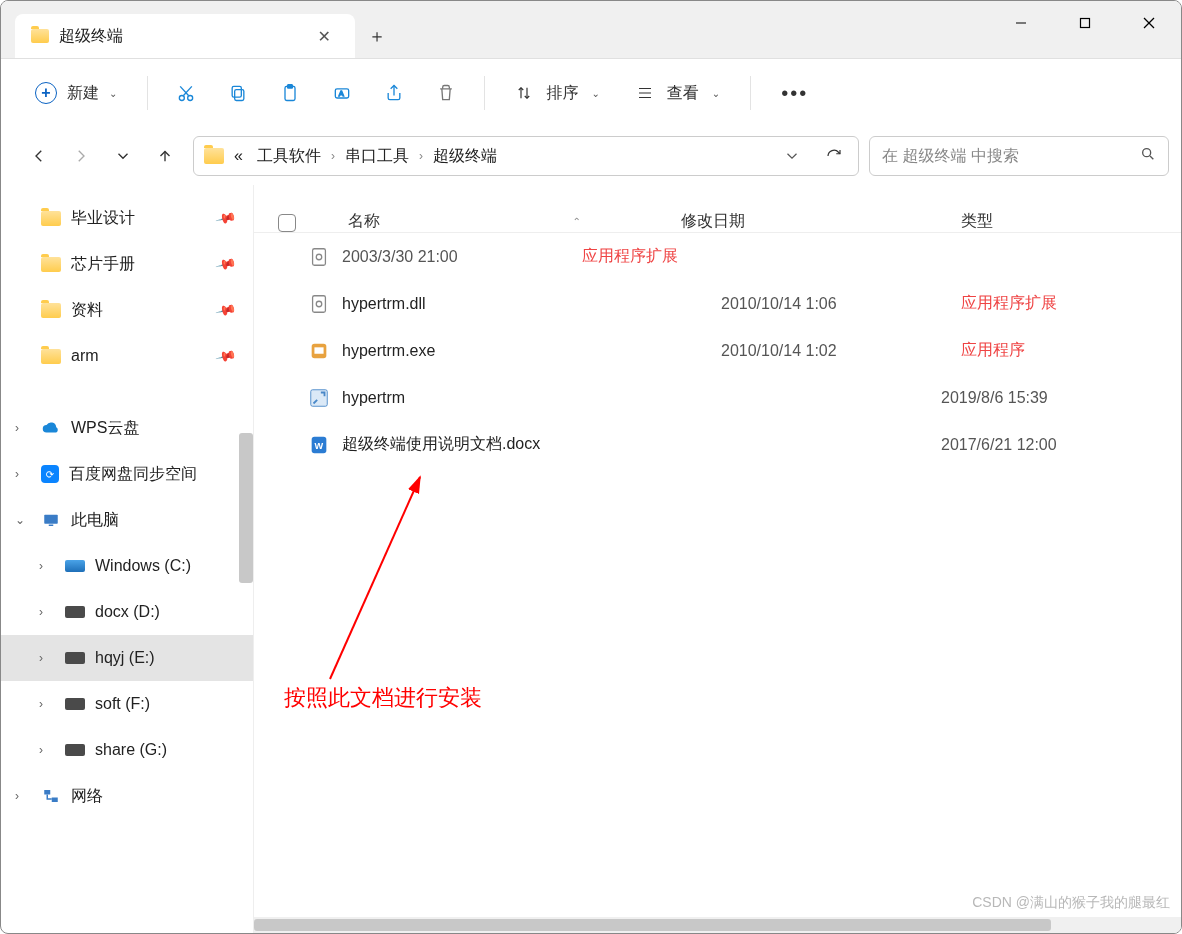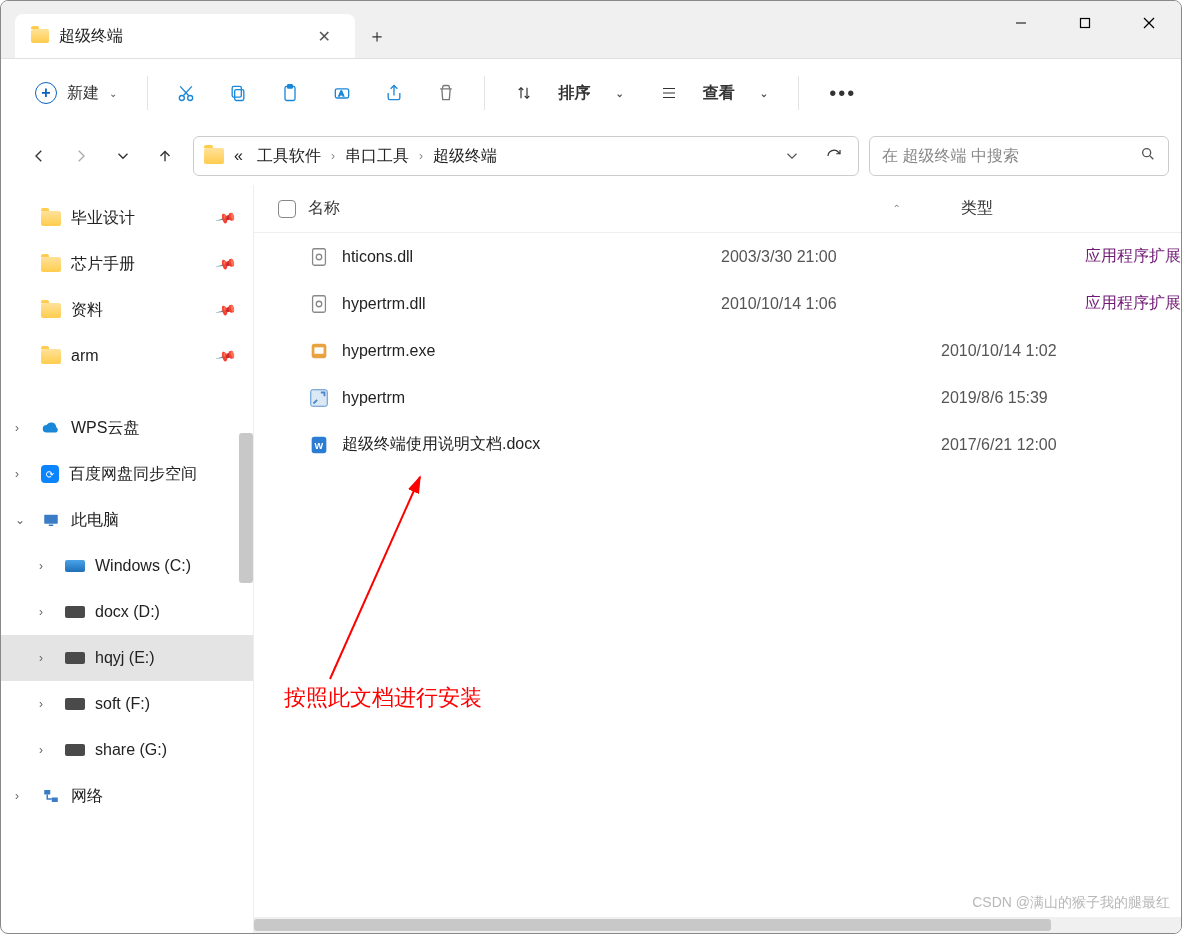--- a/index.html
+++ b/index.html
@@ -23,21 +23,21 @@
 
 .toolbar { height: 68px; display: flex; align-items: center; padding: 0 20px; gap: 8px; background: #fff; }
 .tb-btn { height: 40px; display: flex; align-items: center; justify-content: center; padding: 0 10px; border-radius: 6px; cursor: pointer; gap: 8px; color: #333; }
 .new-btn { gap: 10px; padding: 0 14px; }
 .new-btn .plus-circ { width: 22px; height: 22px; border: 1.5px solid #0b63c3; border-radius: 50%; display: flex; align-items:center; justify-content:center; color:#0b63c3; font-weight: bold; font-size: 16px; line-height:1;}
 .new-btn span.lbl { font-size: 16px; }
 .chev { font-size: 10px; color: #555; }
 .tb-sep { width: 1px; height: 34px; background: #e3e3e3; margin: 0 8px; }
 .icon-btn { width: 44px; }
 .icon-btn svg, .icon-btn .ic { width: 20px; height: 20px; }
-.sort-btn, .view-btn { gap: 25px; padding: 0 14px; font-size: 16px; font-weight: bold; }
+.sort-btn, .view-btn { gap: 13px; padding: 0 14px; font-size: 16px; }
 .ellipsis { font-size: 20px; letter-spacing: 2px; padding: 0 14px; }
 
 
 .navbar { height: 58px; display: flex; align-items: center; padding: 0 12px 0 20px; gap: 10px; background: #fff; }
 .nav-arrows { display: flex; align-items: center; gap: 6px; }
 .nav-btn { width: 36px; height: 36px; display:flex; align-items:center; justify-content:center; border-radius:4px; cursor:pointer; color:#333; }
 .nav-btn.dis { color: #999; }
 .nav-btn svg { width: 18px; height: 18px; }
 .addr { flex: 1; height: 40px; border: 1px solid #ccc; border-radius: 6px; display: flex; align-items: center; padding: 0 10px; gap: 6px; }
 .addr .folder-ic { width: 20px; height: 16px; background: linear-gradient(#ffe29a,#ffcc4d); border-radius: 2px; position:relative; }
@@ -67,34 +67,34 @@
 .sb-ic { width: 20px; height: 18px; display:inline-flex; align-items:center; justify-content:center; }
 .sb-ic.folder { background: linear-gradient(#ffe29a,#ffcc4d); border-radius:2px; position:relative; height:15px;}
 .sb-ic.folder::before { content:""; position:absolute; top:-3px; left:0; width:8px; height:3px; background:#ffcc4d; border-radius:2px 2px 0 0;}
 .sb-ic.cloud svg, .sb-ic.disk svg, .sb-ic.pc svg, .sb-ic.net svg { width:20px; height:18px; }
 .sb-ic.drive { width:20px; height:12px; background:#4a4a4a; border-radius:2px; position:relative; }
 .sb-ic.drive.c { background: linear-gradient(#4aa3e8,#1e6fb8); }
 .sb-ic.bd { width:18px; height:18px; background:#0a84ff; border-radius:4px; color:#fff; font-size:10px; display:flex;align-items:center;justify-content:center; }
 
 
 .filearea { flex:1; display:flex; flex-direction:column; border-left:1px solid #eee; position:relative; }
-.columns { height: 48px; display:flex; align-items:center; border-bottom:1px solid #eee; padding-left: 24px; font-size:16px; color:#333; }
+.columns { height: 48px; display:flex; align-items:flex-end; border-bottom:1px solid #eee; padding-left: 24px; font-size:16px; color:#333;gap:40px; }
 .col-chk { width: 30px; }
 .col-name { flex:1; display:flex; align-items:center; gap: 160px; }
 .col-name .sort-ind { color:#888; font-size:10px; margin-left:auto; margin-right:60px;}
 .col-date { width: 240px; }
 .col-type { width: 220px; }
 .chkbox { width:18px; height:18px; border:1.5px solid #888; border-radius:4px; }
 
 .filelist { flex:1; overflow:auto; position:relative; }
 .file-row { height: 47px; display:flex; align-items:center; padding-left: 54px; font-size:16px; color:#222; cursor:pointer; }
 .f-ic { width:22px; height:22px; margin-right: 12px; display:inline-flex; align-items:center; justify-content:center; }
 .f-name { flex:1; }
 .f-date { width: 240px; color:#555; }
-.f-type { width: 220px; color:#701a75;text-align:right; }
+.f-type { width: 220px; color:#ef4444; }
 
 
 .annot-arrow { position:absolute; left: 56px; top: 236px; pointer-events:none; }
 .annot-text { position:absolute; left: 30px; top: 450px; color: #ff0000; font-size: 22px; }
 
 .h-scroll { height: 16px; background:#f0f0f0; position:relative; }
 .h-scroll .thumb { position:absolute; left:0; top:2px; height:12px; width: 86%; background:#c8c8c8; border-radius:3px; }
 
 
 .statusbar { height: 34px; display:flex; align-items:center; padding: 0 16px; font-size: 15px; color:#0b5bb0; border-top:1px solid #eee; }
@@ -353,32 +353,32 @@
 
     <div class="filearea">
       <div class="columns">
         <div class="col-chk">
             <div class="chkbox"></div>
           </div>
         <div class="col-name">
             <span>名称</span>
             <span class="sort-ind">⌃</span>
           </div>
+        <div class="col-date"><span>修改日期</span></div>
         <div class="col-type"><span>类型</span></div>
       </div>
 
       <div class="filelist">
         <div class="file-row">
           <span class="f-ic">
               <svg viewBox="0 0 24 24" fill="none" stroke="#888" stroke-width="1.4">
                 <rect x="5" y="3" width="14" height="18" rx="2"></rect>
                 <circle cx="12" cy="12" r="3"></circle>
               </svg>
             </span>
-          <span class="f-name">hticons.dll</span>
           <span class="f-date">2003/3/30 21:00</span>
           <span class="f-type">应用程序扩展</span>
         </div>
         <div class="file-row">
           <span class="f-ic">
               <svg viewBox="0 0 24 24" fill="none" stroke="#888" stroke-width="1.4">
                 <rect x="5" y="3" width="14" height="18" rx="2"></rect>
                 <circle cx="12" cy="12" r="3"></circle>
               </svg>
             </span>
@@ -388,20 +388,21 @@
         </div>
         <div class="file-row">
           <span class="f-ic">
               <svg viewBox="0 0 24 24">
                 <rect x="4" y="4" width="16" height="16" rx="3" fill="#e8a23f"></rect>
                 <rect x="7" y="8" width="10" height="7" fill="#fff"></rect>
               </svg>
             </span>
           <span class="f-name">hypertrm.exe</span>
           <span class="f-date">2010/10/14 1:02</span>
+          <span class="f-type">应用程序</span>
         </div>
         <div class="file-row">
           <span class="f-ic">
               <svg viewBox="0 0 24 24">
                 <rect x="3" y="3" width="18" height="18" rx="2" fill="#dbe9f7" stroke="#4a88c8"></rect>
                 <path d="M6 18l4-4" stroke="#4a88c8" stroke-width="2"></path>
                 <path d="M14 6h4v4" stroke="#4a88c8" stroke-width="2" fill="none"></path>
               </svg>
             </span>
           <span class="f-name">hypertrm</span>

